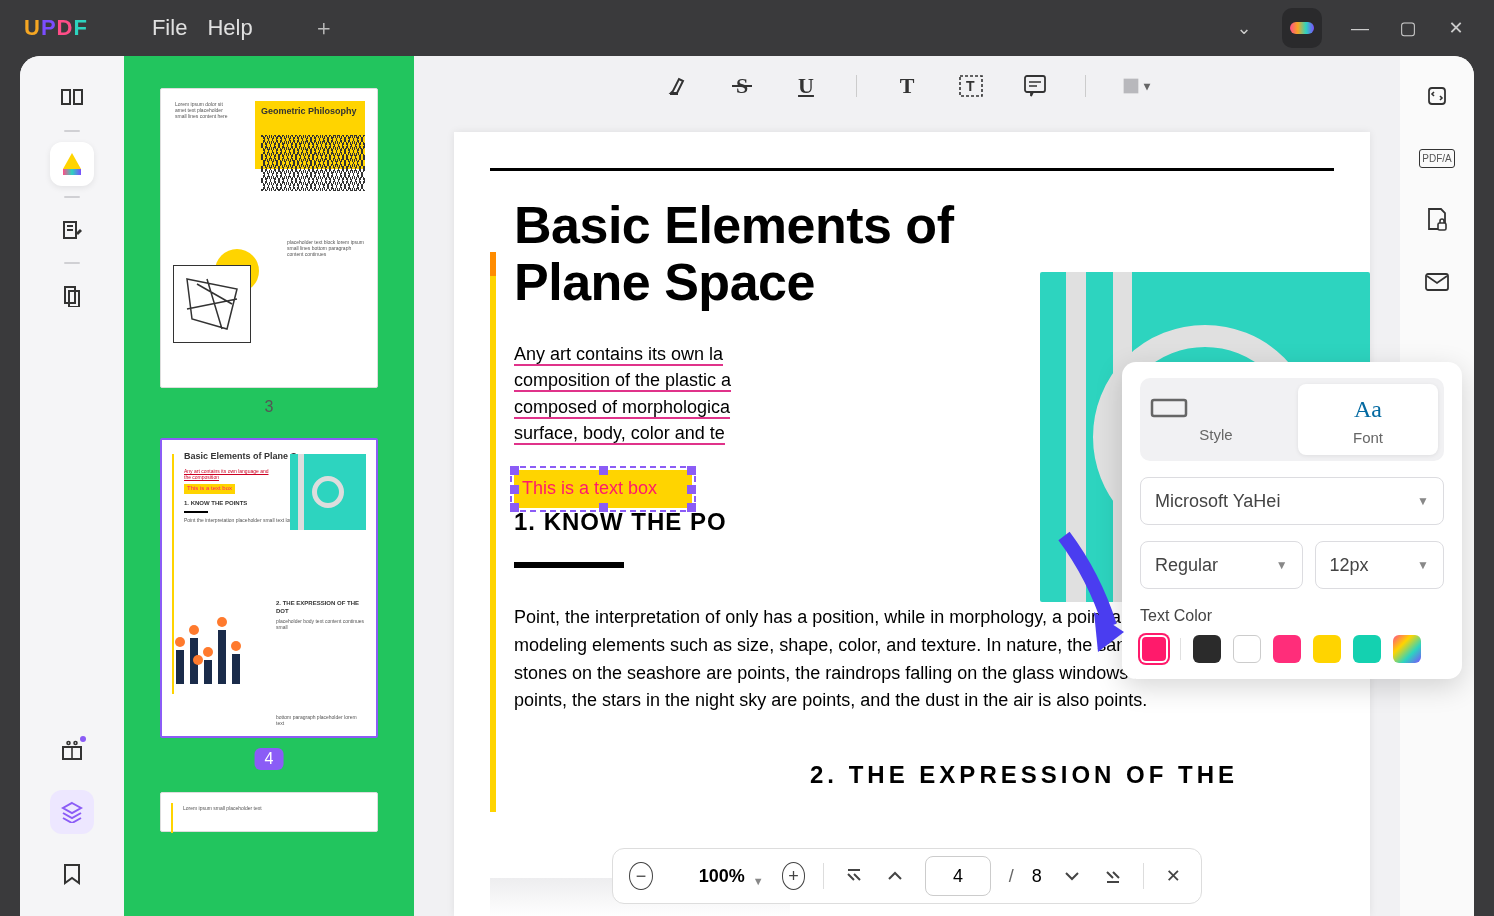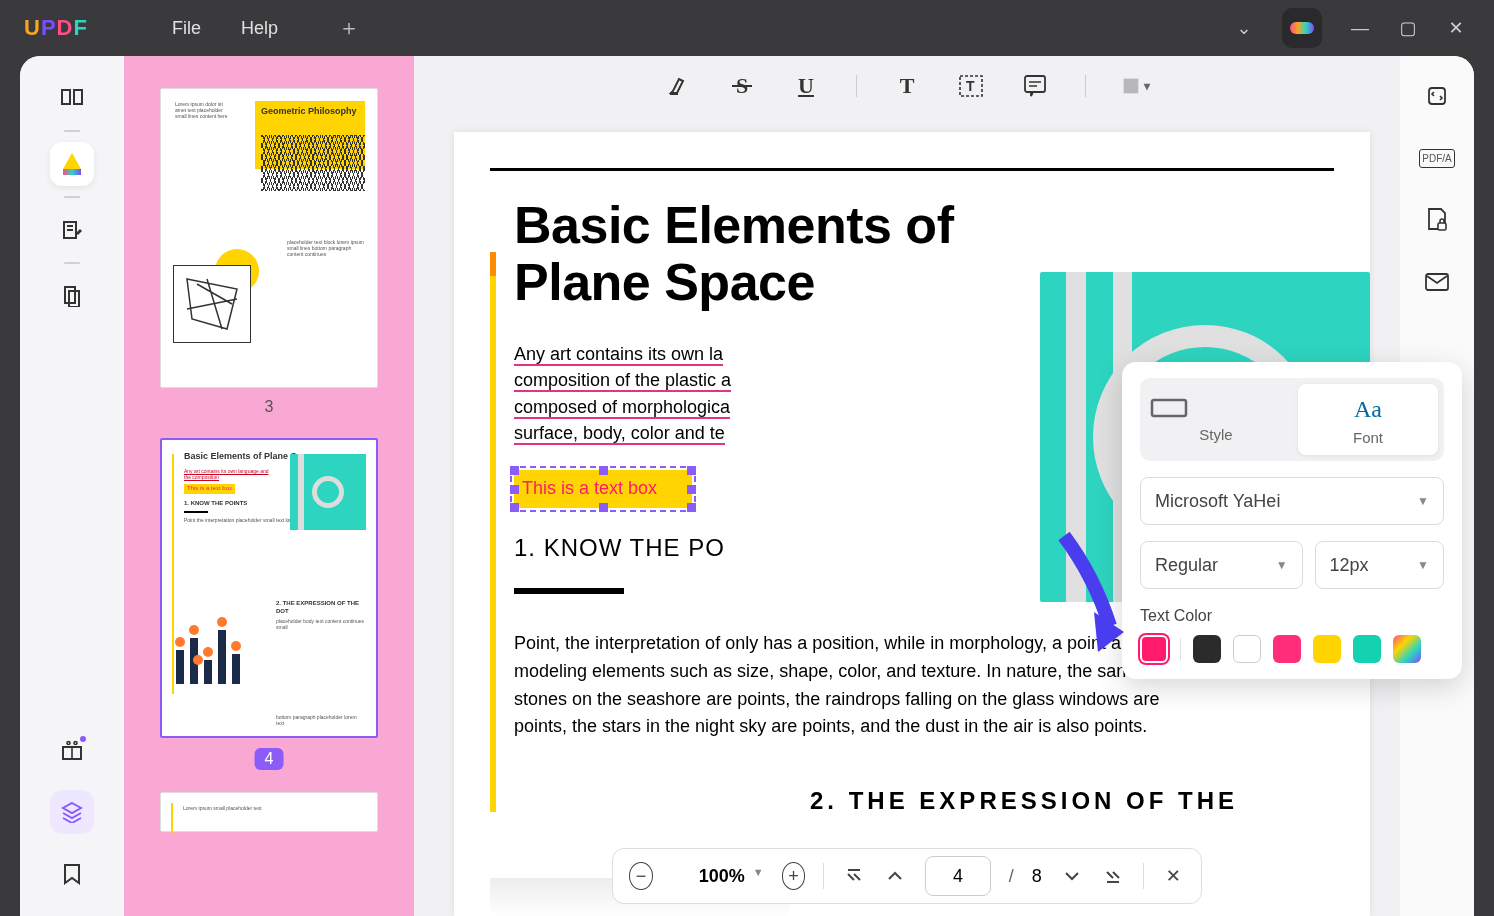--- a/index.html
+++ b/index.html
@@ -2,21 +2,21 @@
 <html><head>
 <meta charset="utf-8">
 <style>
 * { margin:0; padding:0; box-sizing:border-box; font-family:-apple-system,Segoe UI,Arial,sans-serif; }
 body { background:#3a3a3c; overflow:hidden; width:1494px; height:916px; position:relative; }
 
 
 .titlebar { height:56px; background:#3a3a3c; display:flex; align-items:center; color:#ccc; }
 .logo { margin-left:24px; font-size:22px; font-weight:700; letter-spacing:1px; }
 .logo span:nth-child(1){color:#f5a623}.logo span:nth-child(2){color:#7b4dff}.logo span:nth-child(3){color:#ff4d88}.logo span:nth-child(4){color:#2dd4bf}
-.menus { display:flex; gap:40px; margin-left:84px; font-size:18px; color:#e0e0e0; }
+.menus { display:flex; gap:20px; margin-left:64px; font-size:22px; color:#e0e0e0; }
 .menus div { cursor:pointer; }
 .plus-tab { margin-left:60px; font-size:22px; color:#bbb; cursor:pointer; }
 .winctrl { margin-left:auto; display:flex; align-items:center; gap:28px; margin-right:28px; }
 .winctrl .wc { width:20px; height:20px; display:flex; align-items:center; justify-content:center; color:#ccc; font-size:18px; cursor:pointer; }
 .rainbow-dot { width:40px; height:40px; border-radius:10px; background:#2a2a2c; display:flex; align-items:center; justify-content:center; }
 .rainbow-dot .rb { width:24px; height:12px; border-radius:6px; background:linear-gradient(90deg,#ff4d88,#f5a623,#2dd4bf,#7b4dff); }
 
 
 .frame { position:absolute; left:20px; top:56px; right:20px; bottom:0; background:#f1f1f3; border-radius:20px 20px 0 0; overflow:hidden; }
 
@@ -25,21 +25,21 @@
 .rail .ri { width:44px; height:44px; border-radius:12px; display:flex; align-items:center; justify-content:center; cursor:pointer; font-size:22px; color:#555; }
 .rail .ri.active { background:#fff; box-shadow:0 2px 6px rgba(0,0,0,0.08); }
 .rail .sep { width:16px; height:2px; background:#d0d0d4; border-radius:1px; margin:2px 0; }
 .rail .bottom { margin-top:auto; margin-bottom:20px; display:flex; flex-direction:column; align-items:center; gap:18px; }
 
 
 .rrail { position:absolute; right:0; top:0; width:74px; height:100%; background:#fafafa; display:flex; flex-direction:column; align-items:center; padding-top:24px; gap:30px; }
 .rrail .ri { width:32px; height:32px; display:flex; align-items:center; justify-content:center; cursor:pointer; color:#555; font-size:22px; }
 
 
-.thumbs { position:absolute; left:104px; top:0; width:290px; height:100%; background:#f9a8d4; overflow:auto; padding:32px 36px 12px; }
+.thumbs { position:absolute; left:104px; top:0; width:290px; height:100%; background:#22c55e; overflow:auto; padding:32px 36px 12px; }
 .thumb { background:#fff; border:1px solid #ddd; border-radius:2px; padding:12px 14px; position:relative; font-size:6px; color:#333; line-height:1.3; }
 .thumb.sel { border:2px solid #8b5cf6; }
 .tnum { text-align:center; font-size:16px; color:#555; margin:10px 0 22px; }
 .tnum.sel { display:inline-block; background:#8b5cf6; color:#fff; padding:2px 10px; border-radius:6px; margin-left:50%; transform:translateX(-50%); }
 
 
 .content { position:absolute; left:394px; right:74px; top:0; bottom:0; background:#f1f1f3; }
 .toolbar { height:60px; display:flex; align-items:center; justify-content:center; gap:36px; background:#f1f1f3; }
 .toolbar .tb { width:28px; height:28px; display:flex; align-items:center; justify-content:center; cursor:pointer; color:#333; font-size:22px; font-weight:700; }
 .toolbar .vsep { width:1px; height:22px; background:#ccc; }
@@ -53,21 +53,21 @@
 .hero-img { position:absolute; right:0; top:140px; width:330px; height:330px; background:linear-gradient(90deg,#2dd4bf 0 8%,#e0e0e0 8% 14%,#2dd4bf 14% 22%,#e0e0e0 22% 28%,#2dd4bf 28% 100%); border-radius:2px; overflow:hidden; }
 .hero-img::after{content:"";position:absolute;left:50%;top:50%;width:180px;height:180px;border:22px solid #e0e0e0;border-radius:50%;transform:translate(-50%,-50%);box-shadow:0 0 0 12px rgba(255,255,255,0);}
 .para { margin-left:24px; margin-top:30px; font-size:18px; line-height:1.45; max-width:430px; }
 .para span{ border-bottom:2px solid #e0338a; }
 .textbox-sel { position:relative; margin-left:24px; margin-top:24px; width:178px; height:38px; background:#ffd400; display:flex; align-items:center; padding-left:8px; font-size:18px; color:#ff1a6b; }
 .textbox-sel::before{content:"";position:absolute;inset:-4px;border:2px dashed #8b5cf6;}
 .handle { position:absolute; width:9px; height:9px; background:#8b5cf6; }
 .h-tl{left:-4px;top:-4px}.h-tm{left:50%;top:-4px;margin-left:-4px}.h-tr{right:-4px;top:-4px}
 .h-ml{left:-4px;top:50%;margin-top:-4px}.h-mr{right:-4px;top:50%;margin-top:-4px}
 .h-bl{left:-4px;bottom:-4px}.h-bm{left:50%;bottom:-4px;margin-left:-4px}.h-br{right:-4px;bottom:-4px}
-.sub1 { margin-left:24px; margin-top:26px; font-size:24px; font-weight:400; letter-spacing:1px; }
+.sub1 { margin-left:24px; font-size:24px; font-weight:700; letter-spacing:1px; }
 .divider { margin-left:24px; margin-top:26px; width:110px; height:6px; background:#000; }
 .para2 { margin-left:24px; margin-top:36px; font-size:18px; line-height:1.55; max-width:700px; }
 .sub2 { margin-left:320px; margin-top:46px; font-size:24px; font-weight:700; letter-spacing:4px; }
 
 
 .arrow { position:absolute; left:640px; top:470px; width:80px; height:130px; z-index:6; pointer-events:none; }
 
 
 .popup { position:absolute; left:708px; top:306px; width:340px; background:#fff; border-radius:14px; box-shadow:0 8px 28px rgba(0,0,0,0.16); padding:16px 18px; z-index:5; }
 .tabrow { display:flex; gap:12px; background:#f1f1f3; border-radius:10px; padding:6px; }
@@ -82,21 +82,21 @@
 .colors { display:flex; gap:12px; margin-top:10px; align-items:center; }
 .sw { width:28px; height:28px; border-radius:6px; cursor:pointer; }
 .sw.ring { box-shadow:0 0 0 2px #ff1a6b; padding:2px; background:#fff; }
 .sw.ring .inner{ width:100%;height:100%;border-radius:4px;background:#ff1a6b; }
 .vline { width:1px; height:22px; background:#e0e0e0; }
 
 
 .navbar { position:absolute; left:50%; bottom:12px; transform:translateX(-50%); width:590px; height:56px; background:#fff; border:1px solid #ddd; border-radius:12px; display:flex; align-items:center; padding:0 16px; gap:18px; z-index:7; }
 .navbar .nb { width:28px; height:28px; display:flex; align-items:center; justify-content:center; cursor:pointer; color:#444; font-size:18px; }
 .navbar .circ { border:1.5px solid #444; border-radius:50%; }
-.zoom { font-size:18px; font-weight:600; display:flex; align-items:flex-start; gap:8px;margin-left:28px; }
+.zoom { font-size:18px; font-weight:600; display:flex; align-items:flex-end; gap:8px;margin-left:28px; }
 .pagebox { width:78px; height:40px; border:1px solid #ccc; border-radius:8px; display:flex; align-items:center; justify-content:center; font-size:18px; }
 .vsep2 { width:1px; height:26px; background:#ddd; }
 
 
 .pencil-icon { position:relative; width:26px; height:26px; }
 .pencil-icon::before{content:"";position:absolute;left:4px;top:2px;width:0;height:0;border-left:9px solid transparent;border-right:9px solid transparent;border-bottom:16px solid #ffd400;}
 .pencil-icon::after{content:"";position:absolute;left:4px;top:18px;width:18px;height:6px;background:linear-gradient(90deg,#ff4d88,#2dd4bf,#7b4dff);}
 
 
 svg { display:block; }

